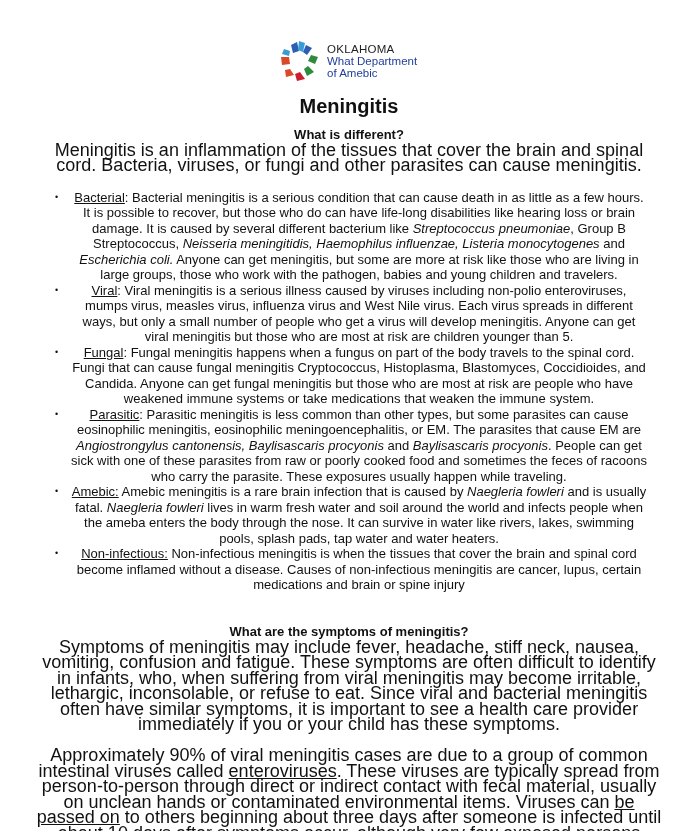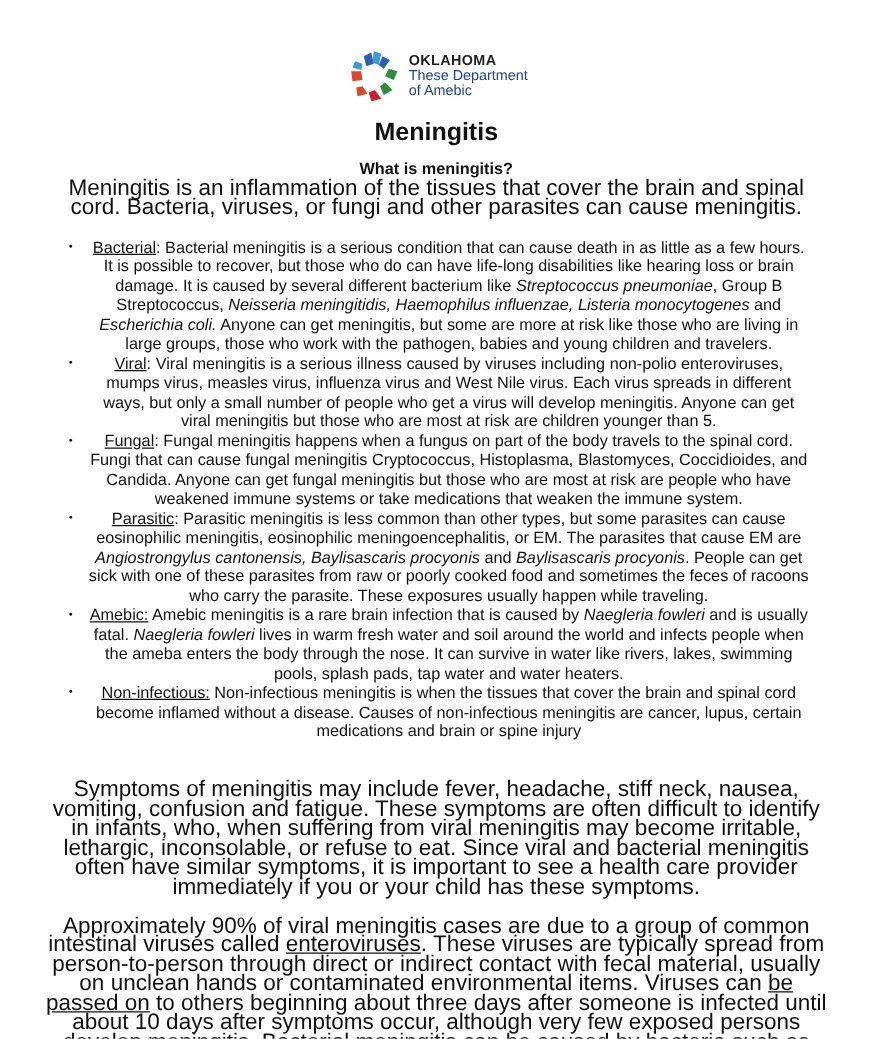--- a/index.html
+++ b/index.html
@@ -1,21 +1,21 @@
 <!DOCTYPE html>
 <html><head>
 <meta charset="utf-8">
 <style>
   html, body { margin: 0; padding: 0; background: #ffffff; }
   body { width: 697px; height: 831px; overflow: hidden; position: relative;
          font-family: "Liberation Sans", sans-serif; color: #111; }
   .logo { position: absolute; left: 277px; top: 39px; height: 44px; display: flex; align-items: center; }
   .logo svg { width: 44px; height: 44px; }
   .logo-text { margin-left: 6px; line-height: 12px; font-size: 11.5px; }
-  .logo-text .l1 { font-weight: bold; color: #222; letter-spacing: 0.3px; }
+  .logo-text .l1 { font-weight: normal; color: #222; letter-spacing: 0.3px; }
   .logo-text .l2, .logo-text .l3 { color: #1f3f9a; }
   .content { position: absolute; left: 33px; top: 94px; width: 632px; text-align: center; }
   h1 { font-size: 20px; font-weight: bold; margin: 0 0 9px 0; line-height: 24px; }
   h2 { font-size: 13px; font-weight: bold; margin: 0; line-height: 15.5px; }
   p { font-size: 18px; margin: 0; line-height: 15.5px; }
   ul { list-style: none; margin: 16px; padding: 0 0 0 20px; }
   li { font-size: 13px; line-height: 15.5px; position: relative; }
   li::before { content: "•"; position: absolute; left: -14px; top: 0; font-size: 9px; }
   .u { text-decoration: underline; }
   i { font-style: italic; }
@@ -31,38 +31,39 @@
     <polygon points="29,6 35,9 30,16 26,13" fill="#2b5fb3"></polygon>
     <polygon points="34,16 41,18 38,25 31,22" fill="#2e8b3d"></polygon>
     <polygon points="31,27 37,33 30,37 27,30" fill="#2e8b3d"></polygon>
     <polygon points="23,33 28,40 20,42 18,35" fill="#c8202f"></polygon>
     <polygon points="13,30 17,36 9,38 8,31" fill="#d94a2a"></polygon>
     <polygon points="4,18 12,18 13,25 5,26" fill="#d94a2a"></polygon>
     <polygon points="7,10 13,12 12,17 5,15" fill="#3a9bd5"></polygon>
   </svg>
   <div class="logo-text">
     <div class="l1">OKLAHOMA</div>
-    <div class="l2">These Department</div>
+    <div class="l2">What Department</div>
     <div class="l3">of Amebic</div>
   </div>
 </div>
 
 <div class="content">
   <h1>Meningitis</h1>
 
-  <h2>What is meningitis?</h2>
+  <h2>What is different?</h2>
   <p>Meningitis is an inflammation of the tissues that cover the brain and spinal cord. Bacteria, viruses, or fungi and other parasites can cause meningitis.</p>
 
   <ul>
     <li><span class="u">Bacterial</span><span>: Bacterial meningitis is a serious condition that can cause death in as little as a few hours. It is possible to recover, but those who do can have life-long disabilities like hearing loss or brain damage. It is caused by several different bacterium like </span><i>Streptococcus pneumoniae</i><span>, Group B Streptococcus, </span><i>Neisseria meningitidis, Haemophilus influenzae, Listeria monocytogenes</i><span> and </span><i>Escherichia coli.</i><span> Anyone can get meningitis, but some are more at risk like those who are living in large groups, those who work with the pathogen, babies and young children and travelers.</span></li>
     <li><span class="u">Viral</span><span>: Viral meningitis is a serious illness caused by viruses including non-polio enteroviruses, mumps virus, measles virus, influenza virus and West Nile virus. Each virus spreads in different ways, but only a small number of people who get a virus will develop meningitis. Anyone can get viral meningitis but those who are most at risk are children younger than 5.</span></li>
     <li><span class="u">Fungal</span><span>: Fungal meningitis happens when a fungus on part of the body travels to the spinal cord. Fungi that can cause fungal meningitis Cryptococcus, Histoplasma, Blastomyces, Coccidioides, and Candida. Anyone can get fungal meningitis but those who are most at risk are people who have weakened immune systems or take medications that weaken the immune system.</span></li>
     <li><span class="u">Parasitic</span><span>: Parasitic meningitis is less common than other types, but some parasites can cause eosinophilic meningitis, eosinophilic meningoencephalitis, or EM. The parasites that cause EM are </span><i>Angiostrongylus cantonensis, Baylisascaris procyonis</i><span> and </span><i>Baylisascaris procyonis</i><span>. People can get sick with one of these parasites from raw or poorly cooked food and sometimes the feces of racoons who carry the parasite. These exposures usually happen while traveling.</span></li>
     <li><span class="u">Amebic:</span><span> Amebic meningitis is a rare brain infection that is caused by </span><i>Naegleria fowleri</i><span> and is usually fatal. </span><i>Naegleria fowleri</i><span> lives in warm fresh water and soil around the world and infects people when the ameba enters the body through the nose. It can survive in water like rivers, lakes, swimming pools, splash pads, tap water and water heaters.</span></li>
     <li><span class="u">Non-infectious:</span><span> Non-infectious meningitis is when the tissues that cover the brain and spinal cord become inflamed without a disease. Causes of non-infectious meningitis are cancer, lupus, certain medications and brain or spine injury</span></li>
   </ul>
 
   <div class="gap"></div>
+  <h2>What are the symptoms of meningitis?</h2>
   <p>Symptoms of meningitis may include fever, headache, stiff neck, nausea, vomiting, confusion and fatigue. These symptoms are often difficult to identify in infants, who, when suffering from viral meningitis may become irritable, lethargic, inconsolable, or refuse to eat. Since viral and bacterial meningitis often have similar symptoms, it is important to see a health care provider immediately if you or your child has these symptoms.</p>
 
   <div class="gap"></div>
   <p><span>Approximately 90% of viral meningitis cases are due to a group of common intestinal viruses called </span><span class="u">enteroviruses</span><span>. These viruses are typically spread from person-to-person through direct or indirect contact with fecal material, usually on unclean hands or contaminated environmental items. Viruses can </span><span class="u">be passed on</span><span> to others beginning about three days after someone is infected until about 10 days after symptoms occur, although very few exposed persons develop meningitis. Bacterial meningitis can be caused by bacteria such as Haemophilus, Streptococcus, or Neisseria meningitidis, which are </span><span class="u">spread</span><span> by direct contact with saliva or respiratory droplets from the nose and throat of an infected person.</span></p>
 </div>
 
 </body></html>

